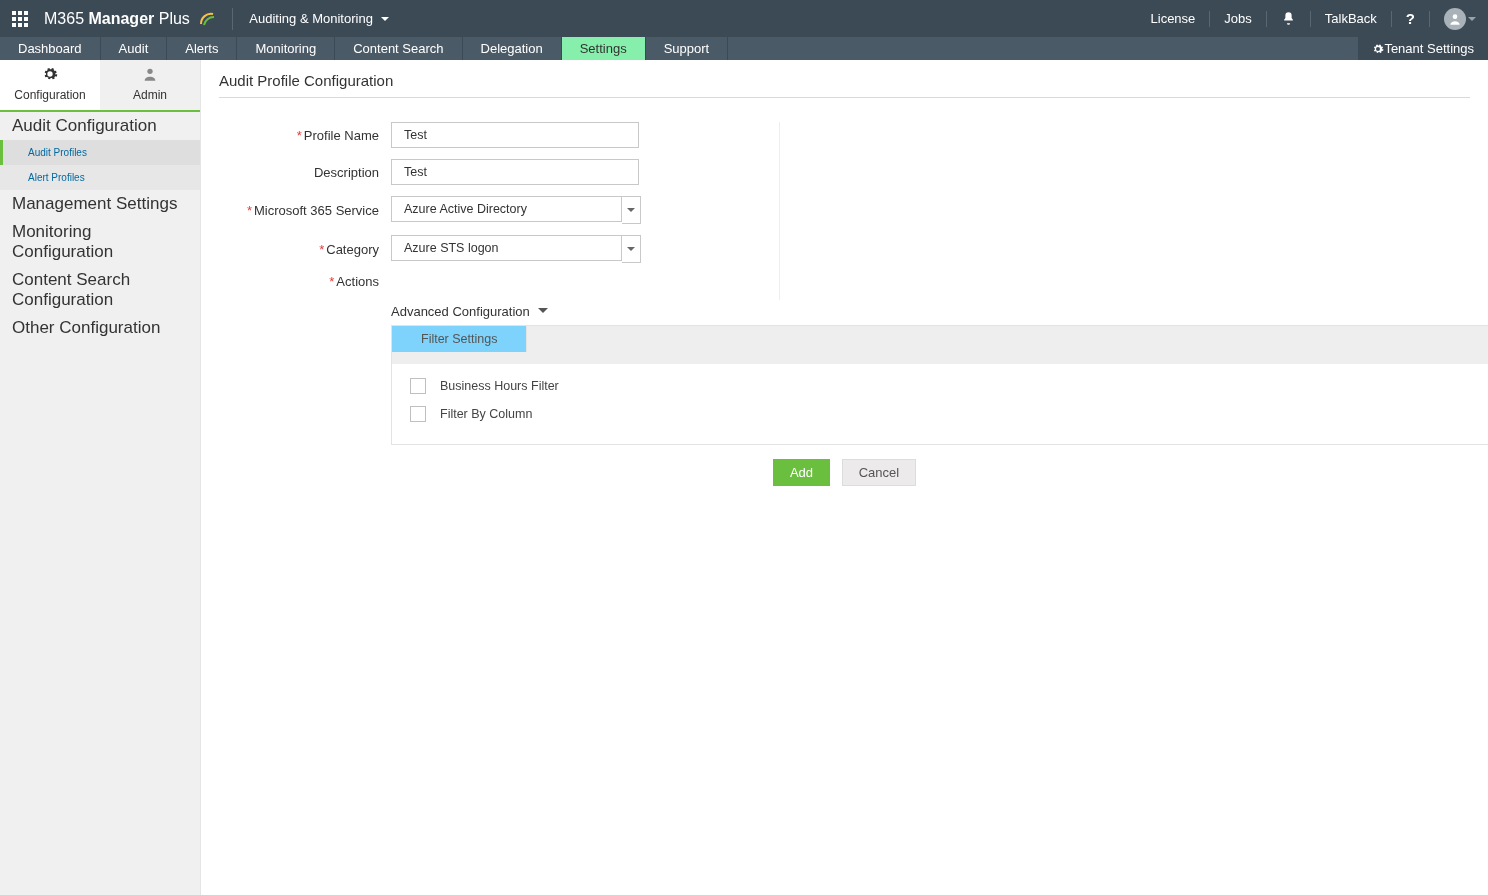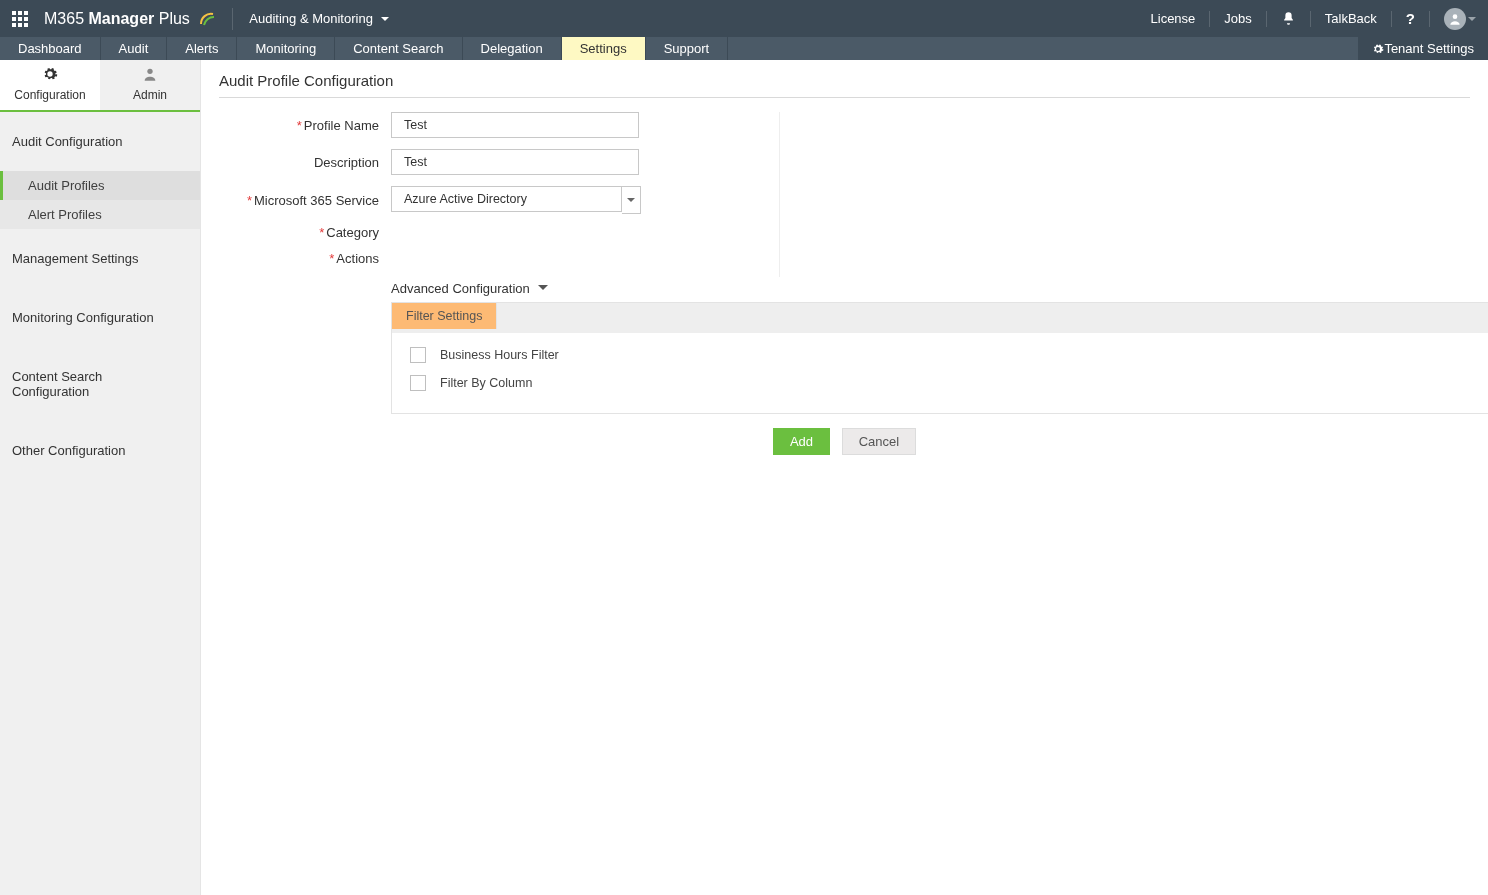--- a/index.html
+++ b/index.html
@@ -17,62 +17,62 @@
 .topbar-spacer{flex:1}
 .topbar-right{display:flex;align-items:center;gap:14px;font-size:13px}
 .topbar-right .sep{width:1px;height:16px;background:#5a6670}
 .bell-icon,.q-icon,.user-icon{display:inline-flex;align-items:center;justify-content:center}
 .user-chip{width:22px;height:22px;border-radius:50%;background:#a9b2b9;display:inline-flex;align-items:center;justify-content:center}
 .caret-dn{border:4px solid transparent;border-top-color:#9aa3aa;display:inline-block;margin-left:2px;margin-top:4px}
 
 
 .navtabs{background:#4b5a67;height:23px;display:flex;align-items:stretch}
 .navtabs .tab{padding:0 18px;display:flex;align-items:center;color:#fff;font-size:13px;border-right:1px solid #3c4a56;cursor:pointer}
-.navtabs .tab.active{background:#fef9c3;color:#333}
+.navtabs .tab.active{background:#86efac;color:#333}
 .navtabs .spacer{flex:1}
 .tenant-btn{background:#3c4a56;color:#fff;display:flex;align-items:center;padding:0 14px;cursor:pointer;font-size:13px}
 .gear-s{width:12px;height:12px}
 
 
 .bodywrap{display:flex;min-height:calc(100vh - 60px)}
 .sidebar{width:200px;background:#f0f0f0;border-right:1px solid #e5e5e5}
 
 
 .sidetabs{display:flex;background:#c2410c;border-bottom:2px solid #6bbf3f}
 .sidetab{flex:1;text-align:center;padding:6px 0 8px;cursor:pointer;background:#f0f0f0}
 .sidetab.active{background:#fff}
 .sidetab .ico{display:block;margin:0 auto 2px;color:#555}
 .sidetab .lbl{font-size:12px;color:#333}
 
 
-.side-sec{padding:22px 12px;font-size:13px;color:#333;display:flex;align-items:center;justify-content:space-between;cursor:pointer}
+.side-sec{padding:4px 12px;font-size:17px;color:#333;display:flex;align-items:center;justify-content:space-between;cursor:pointer}
 .side-sec .chev{border:4px solid transparent;display:inline-block}
 .chev-d{border-top-color:#555;margin-top:4px}
 .chev-r{border-left-color:#555}
 .side-items{background:#e7e7e7}
-.side-item{padding:7px 12px 7px 28px;font-size:13px;color:#404040;cursor:pointer}
+.side-item{padding:7px 12px 7px 28px;font-size:10px;color:#0369a1;cursor:pointer}
 .side-item.active{background:#dedede;border-left:3px solid #6bbf3f;padding-left:25px}
 
 
 .main{flex:1;padding:12px 18px 20px 18px}
-.page-title{font-size:15px;color:#333;border-bottom:1px solid #d9d9d9;padding-bottom:8px;margin-bottom:14px}
+.page-title{font-size:15px;color:#333;border-bottom:1px solid #d9d9d9;padding-bottom:8px;margin-bottom:24px}
 .form-row{display:flex;align-items:center;margin-bottom:11px}
 .form-row label{width:160px;text-align:right;padding-right:12px;font-size:13px;color:#333}
 .req{color:#e23b3b;margin-right:2px}
 .input,.select-box{height:24px;border:1px solid #c8c8c8;background:#fff;font-size:12.5px;color:#333;padding:0 12px}
 .input{width:222px}
 .select-box{width:205px;display:inline-flex;align-items:center}
 .select-wrap{display:flex}
 .select-caret{width:18px;height:26px;border:1px solid #c8c8c8;border-left:none;background:#fff;display:flex;align-items:center;justify-content:center;cursor:pointer}
 .caret-dn2{border:4px solid transparent;border-top-color:#666;margin-top:3px}
 
 .adv-line{margin:4px 0 6px 172px;font-size:13px;color:#333;display:flex;align-items:center;gap:8px;cursor:pointer}
 .adv-caret{border:5px solid transparent;border-top-color:#555;margin-top:3px}
 .panel-tabs{background:#eee;display:flex}
-.panel-tab{background:#fdba74;border:1px solid #e3e3e3;border-bottom:none;margin:-1px 0 4px -1px;padding:6px 14px;font-size:12.5px;color:#555}
+.panel-tab{background:#7dd3fc;border:1px solid #e3e3e3;border-bottom:none;margin:-1px 0 12px -1px;padding:6px 29px;font-size:12.5px;color:#555}
 .panel-body{padding:14px 18px 18px}
 .chk-row{display:flex;align-items:center;gap:14px;margin-bottom:12px;font-size:12.5px;color:#444}
 .chk{width:14px;height:14px;border:1px solid #bfbfbf;background:#fff;cursor:pointer;display:inline-block}
 
 .btn-row{margin-top:14px;text-align:center}
 .btn{display:inline-block;padding:5px 16px;font-size:13px;border:1px solid transparent;cursor:pointer;margin:0 4px}
 .btn-primary{background:#6bbf3f;color:#fff}
 .btn-default{background:#eceaea;color:#555;border-color:#dcdcdc}
 .wide-panel{border:1px solid #e3e3e3;width:calc(100% - 0px)}
 </style>
@@ -217,20 +217,26 @@
           <label><span class="req">*</span><span>Microsoft 365 Service</span></label>
           <div class="select-wrap">
             <div class="select-box">Azure Active Directory</div>
             <div class="select-caret">
                 <span class="caret-dn2"></span>
               </div>
           </div>
         </div>
         <div class="form-row">
           <label><span class="req">*</span><span>Category</span></label>
+          <div class="select-wrap">
+            <div class="select-box">Azure STS logon</div>
+            <div class="select-caret">
+                <span class="caret-dn2"></span>
+              </div>
+          </div>
         </div>
         <div class="form-row">
           <label><span class="req">*</span><span>Actions</span></label>
         </div>
       </div>
       <div style="flex:1"></div>
     </div>
 
     <div class="adv-line">
       <span>Advanced Configuration</span>

